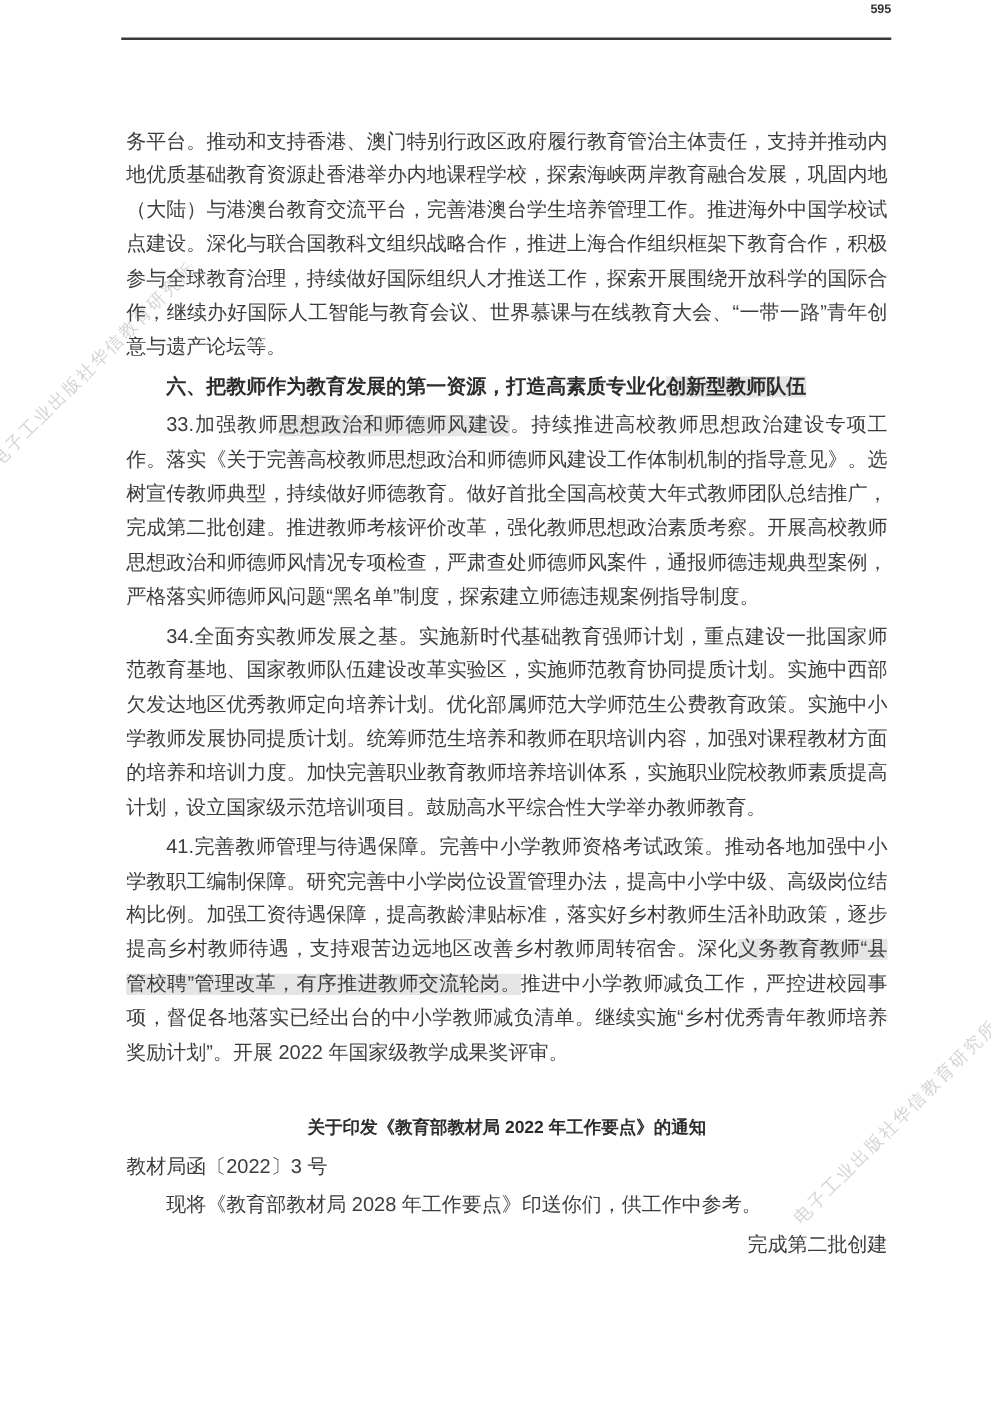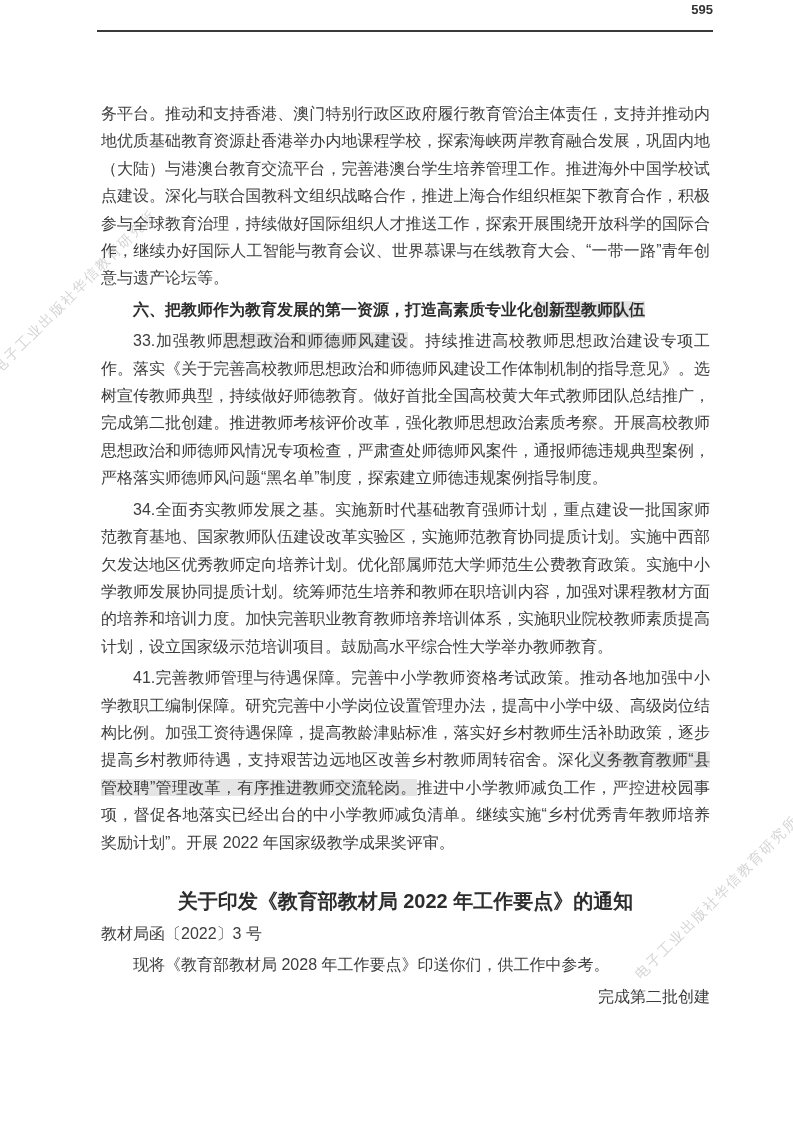--- a/index.html
+++ b/index.html
@@ -7,21 +7,21 @@
   .page {
     position:relative;
     width:793px; height:1122px;
     background:#ffffff;
     overflow:hidden;
     font-family:"Liberation Sans","DejaVu Sans",sans-serif;
   }
   .page-number {
     position:absolute; top:2px; left:97px; width:616px;
     text-align:right;
-    font-size:13px; font-weight:bold; color:#333333;
+    font-size:10px; font-weight:bold; color:#333333;
   }
   .header-rule {
     position:absolute; top:30px; left:97px;
     width:616px; height:2px; background:#3a3a3a;
   }
   .watermark {
     position:absolute;
     color:#d4d4d4;
     font-size:14px;
     letter-spacing:2px;
@@ -43,21 +43,21 @@
   }
   .content p { margin:4px; text-indent:2em; }
   .content p.no-indent { text-indent:0; }
   .sec-heading { font-weight:bold; color:#2d2d2d; }
   .hl { background:#e5e5e5; }
   .notice-title {
     margin-top:31px !important;
     text-indent:0 !important;
     text-align:center;
     font-weight:bold;
-    font-size:20px;
+    font-size:14px;
     color:#2d2d2d;
     line-height:29px;
   }
   .doc-number { text-indent:0 !important; text-align:left; }
   .addressee  { text-indent:0 !important; }
   .sig-line   { text-indent:0 !important; text-align:right; }
 </style>
 </head>
 <body>
 

